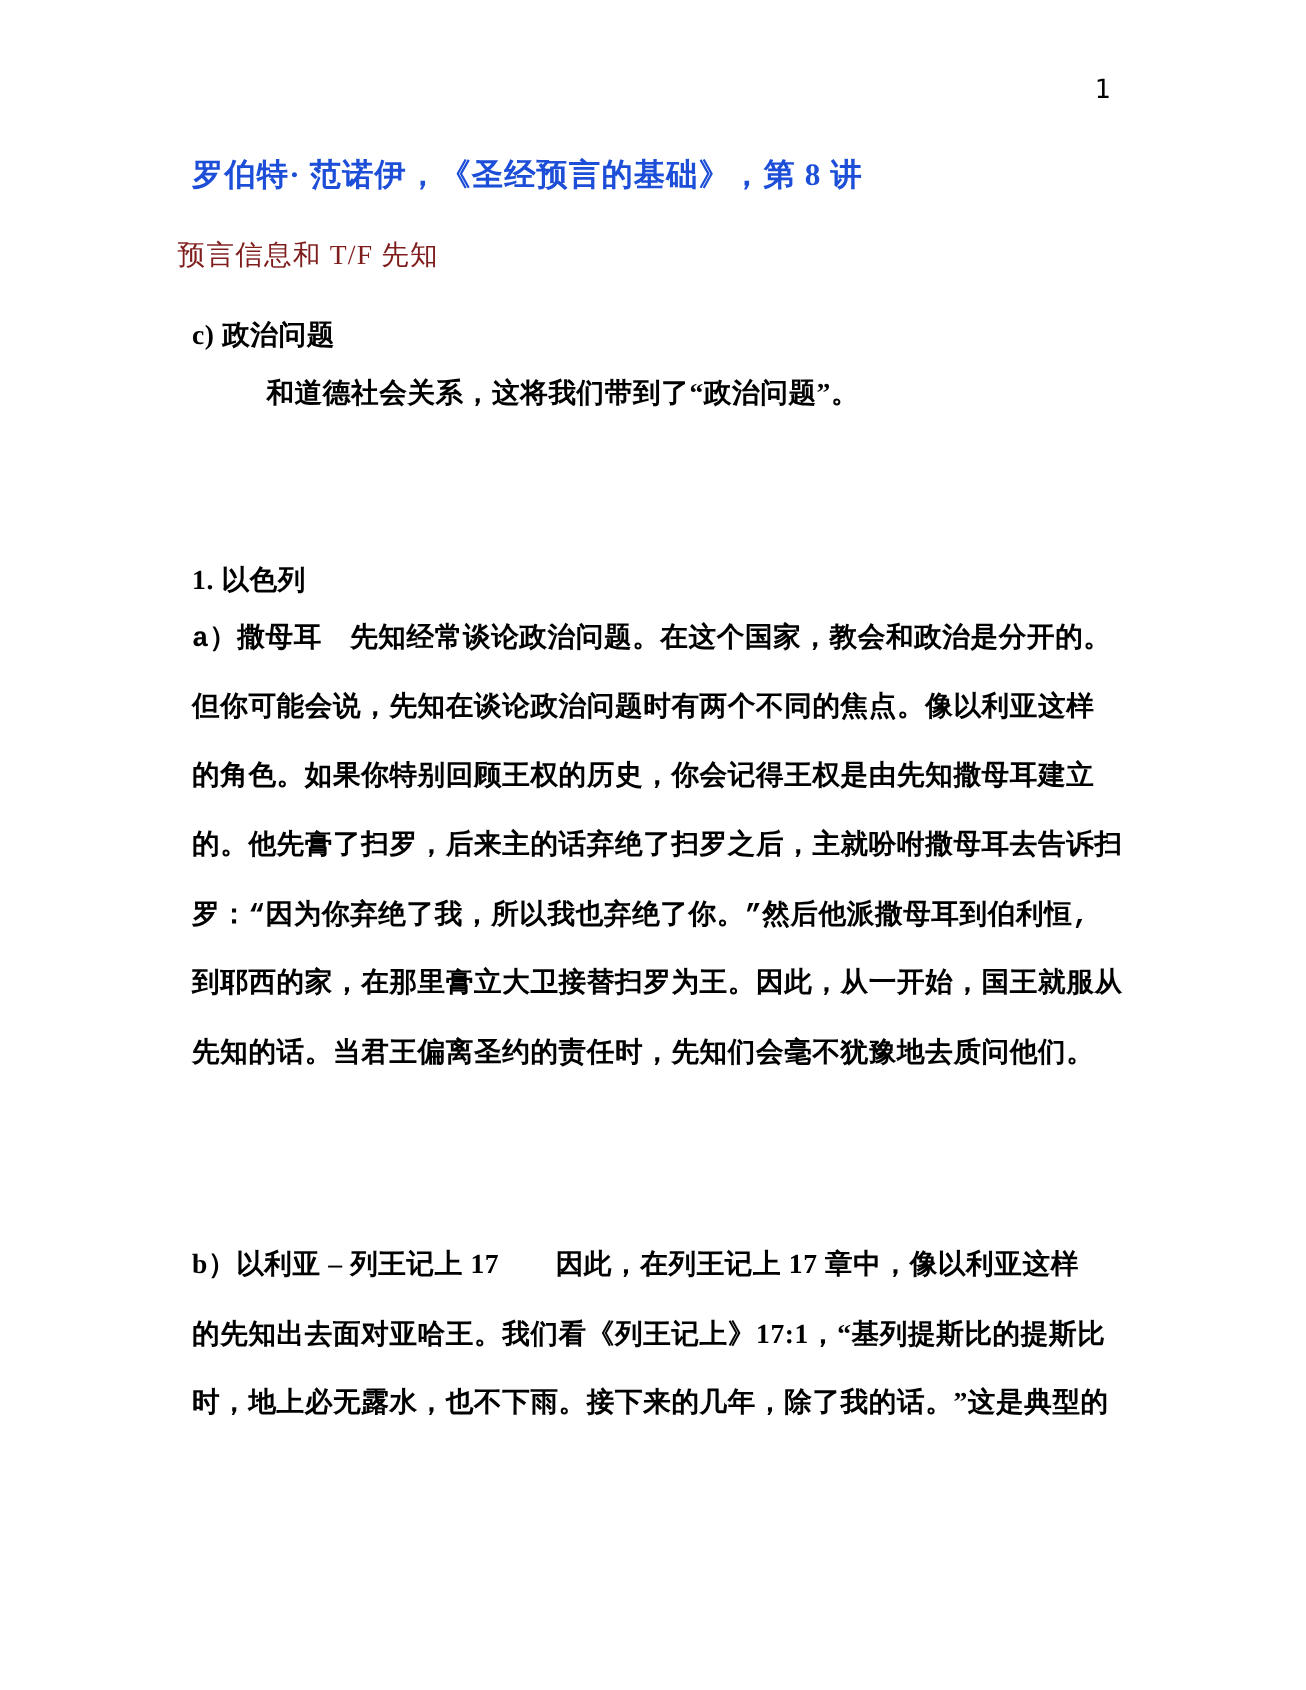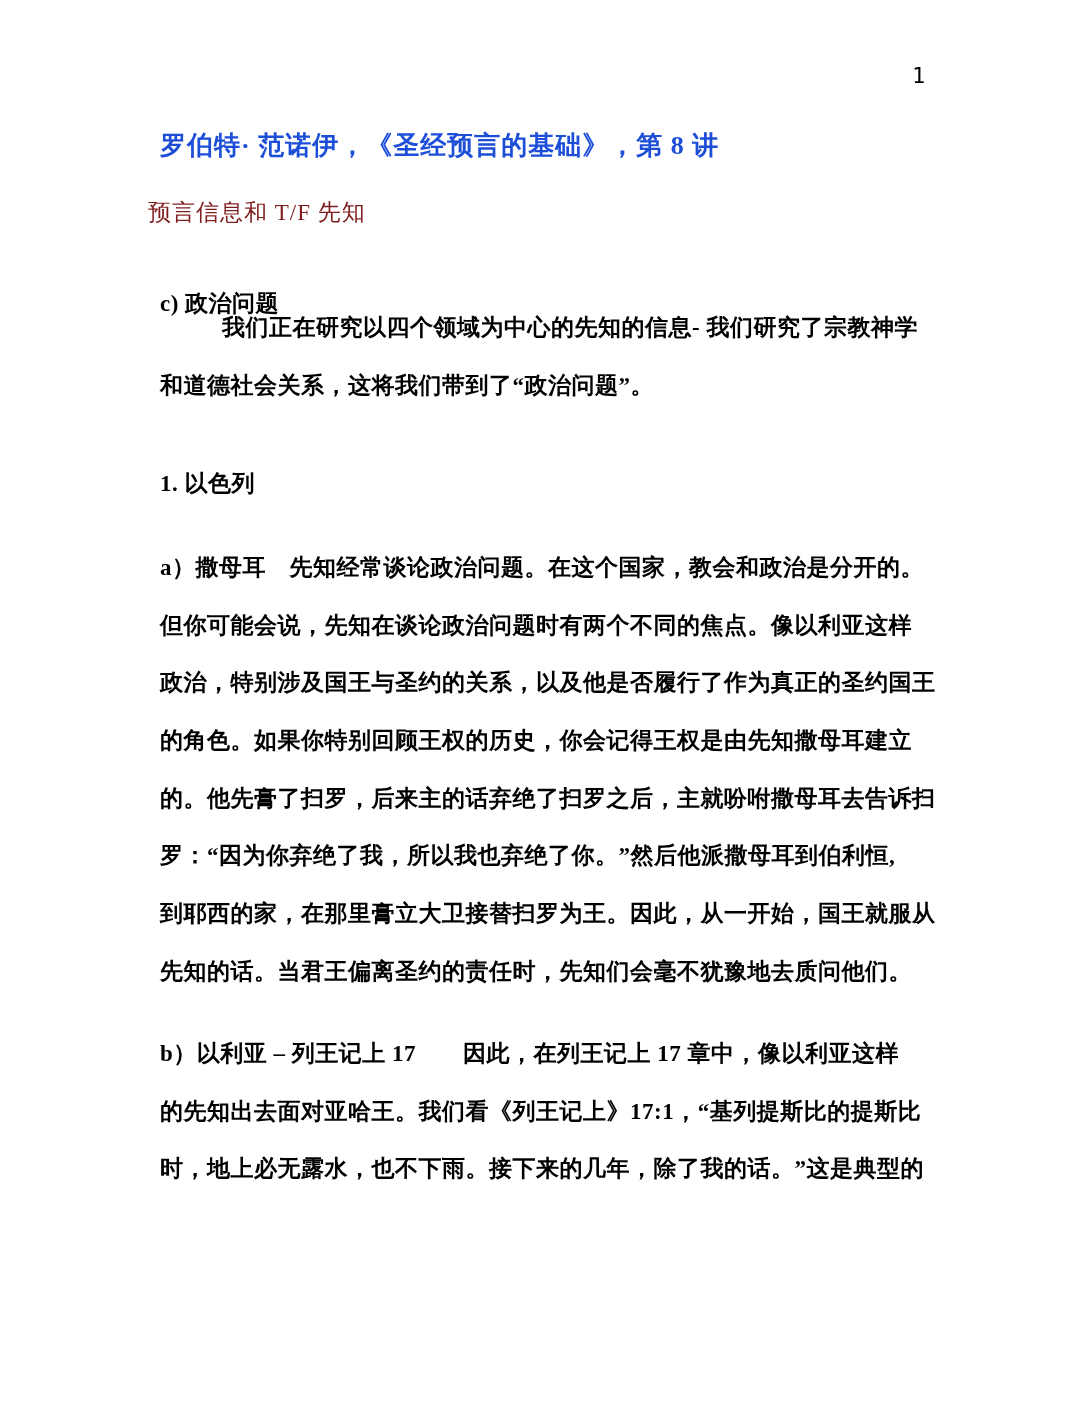--- a/index.html
+++ b/index.html
@@ -50,21 +50,20 @@
   }
   .section-label {
     position: absolute;
     top: 261px;
     left: 160px;
     width: 770px;
     font-size: 23px;
     line-height: 38px;
     font-weight: 600;
     letter-spacing: 0.5px;
-    margin-top: 24px;
   }
   .para {
     position: absolute;
     left: 160px;
     width: 775px;
     font-size: 23px;
     font-weight: 600;
     letter-spacing: 0.5px;
   }
   .para .line,
@@ -77,48 +76,46 @@
   .para-intro .line:first-child { text-indent: 62px; }
   .list-heading {
     position: absolute;
     top: 455px;
     left: 160px;
     width: 770px;
     font-size: 23px;
     font-weight: 600;
     letter-spacing: 0.5px;
   }
-  .para-samuel { top: 539px; }
+  .para-samuel { top: 504px; font-family: Liberation Mono, monospace; }
   .para-elijah { top: 1025px; }
 </style>
 </head>
 <body>
 
 <div class="page">
   <div class="page-number">1</div>
 
   <h1 class="doc-title">罗伯特· 范诺伊，《圣经预言的基础》，第 8 讲</h1>
 
   <div class="doc-subtitle">预言信息和 T/F 先知</div>
 
   <div class="section-label">c) 政治问题</div>
 
   <div class="para para-intro">
-      <div class="line">我们正在研究以四个领域为中心的先知的信息- 我们研究了宗教神学</div>
       <div class="line">和道德社会关系，这将我们带到了“政治问题”。</div>
     </div>
 
   <div class="list-heading">
     <div class="line">1. 以色列</div>
   </div>
 
   <div class="para para-samuel">
       <div class="line">a）撒母耳　先知经常谈论政治问题。在这个国家，教会和政治是分开的。</div>
       <div class="line">但你可能会说，先知在谈论政治问题时有两个不同的焦点。像以利亚这样</div>
-      <div class="line">政治，特别涉及国王与圣约的关系，以及他是否履行了作为真正的圣约国王</div>
       <div class="line">的角色。如果你特别回顾王权的历史，你会记得王权是由先知撒母耳建立</div>
       <div class="line">的。他先膏了扫罗，后来主的话弃绝了扫罗之后，主就吩咐撒母耳去告诉扫</div>
       <div class="line">罗：“因为你弃绝了我，所以我也弃绝了你。”然后他派撒母耳到伯利恒,</div>
       <div class="line">到耶西的家，在那里膏立大卫接替扫罗为王。因此，从一开始，国王就服从</div>
       <div class="line">先知的话。当君王偏离圣约的责任时，先知们会毫不犹豫地去质问他们。</div>
     </div>
 
   <div class="para para-elijah">
       <div class="line">b）以利亚 – 列王记上 17　　因此，在列王记上 17 章中，像以利亚这样</div>
       <div class="line">的先知出去面对亚哈王。我们看《列王记上》17:1，“基列提斯比的提斯比</div>

